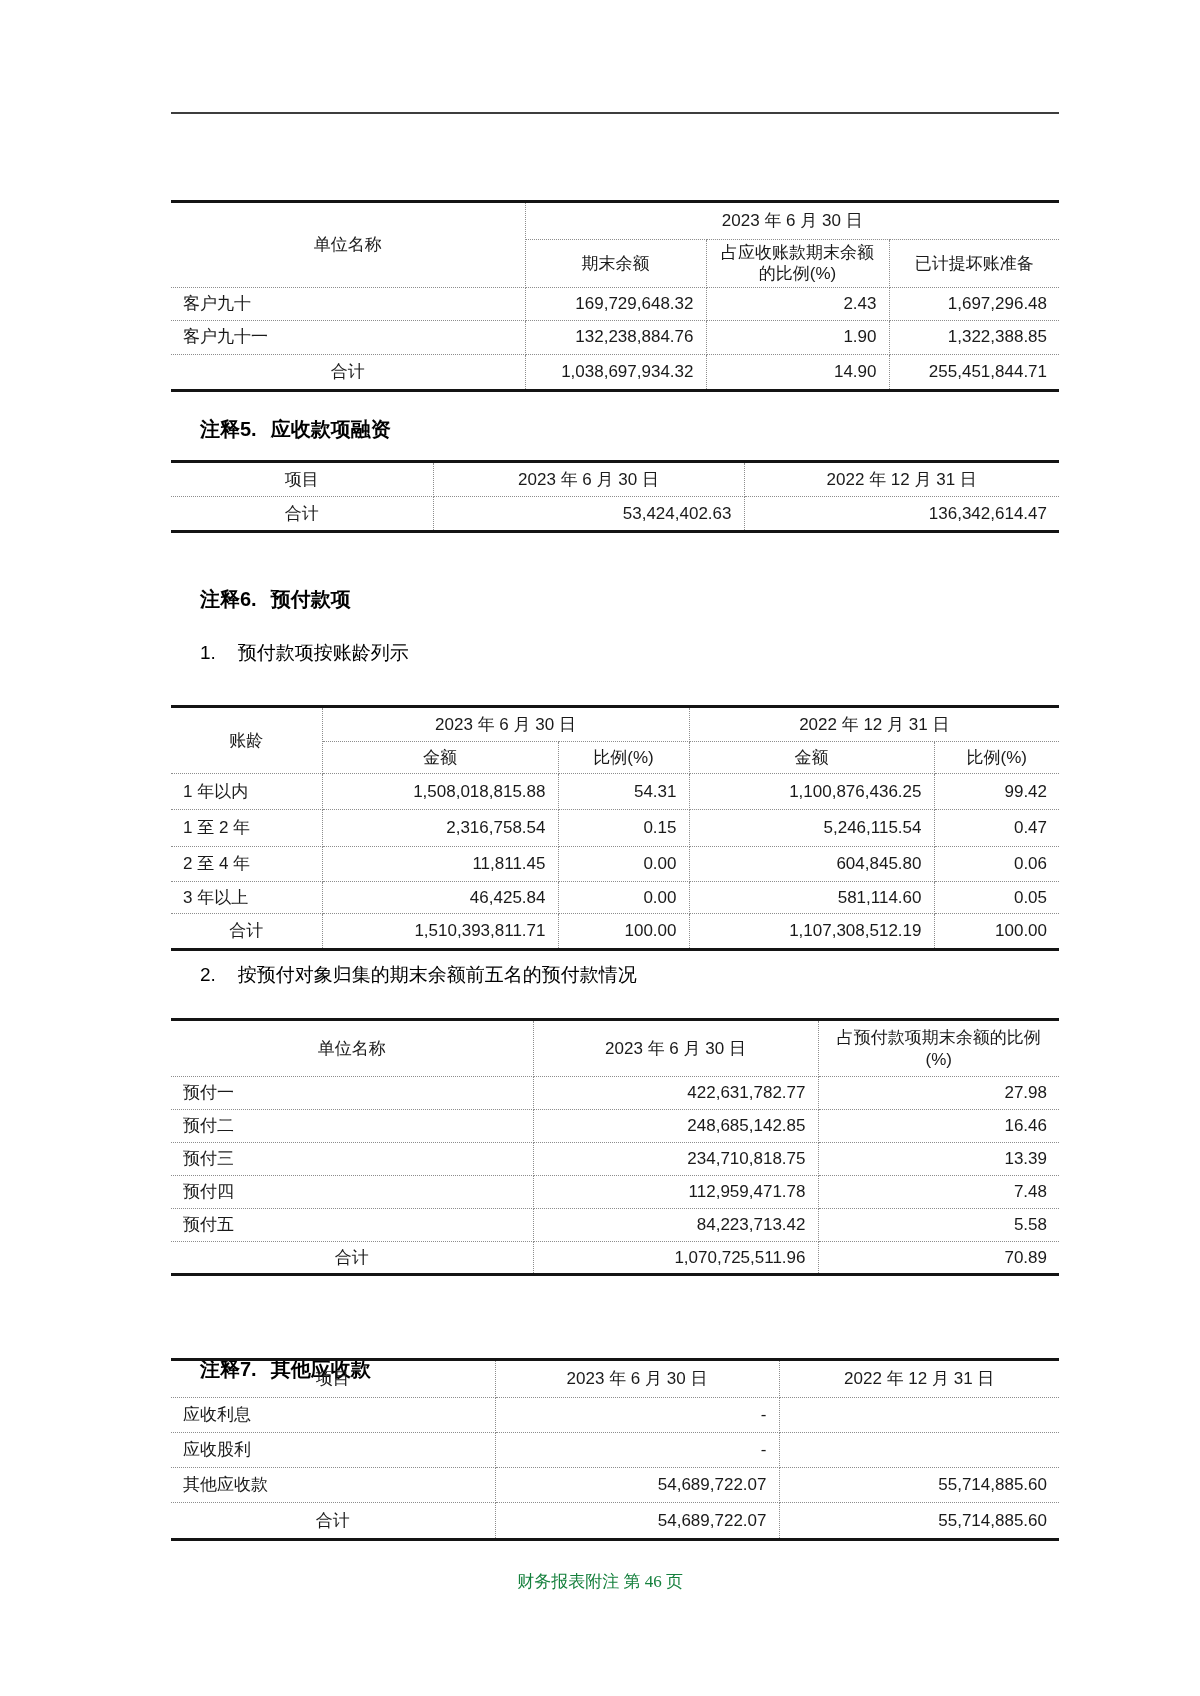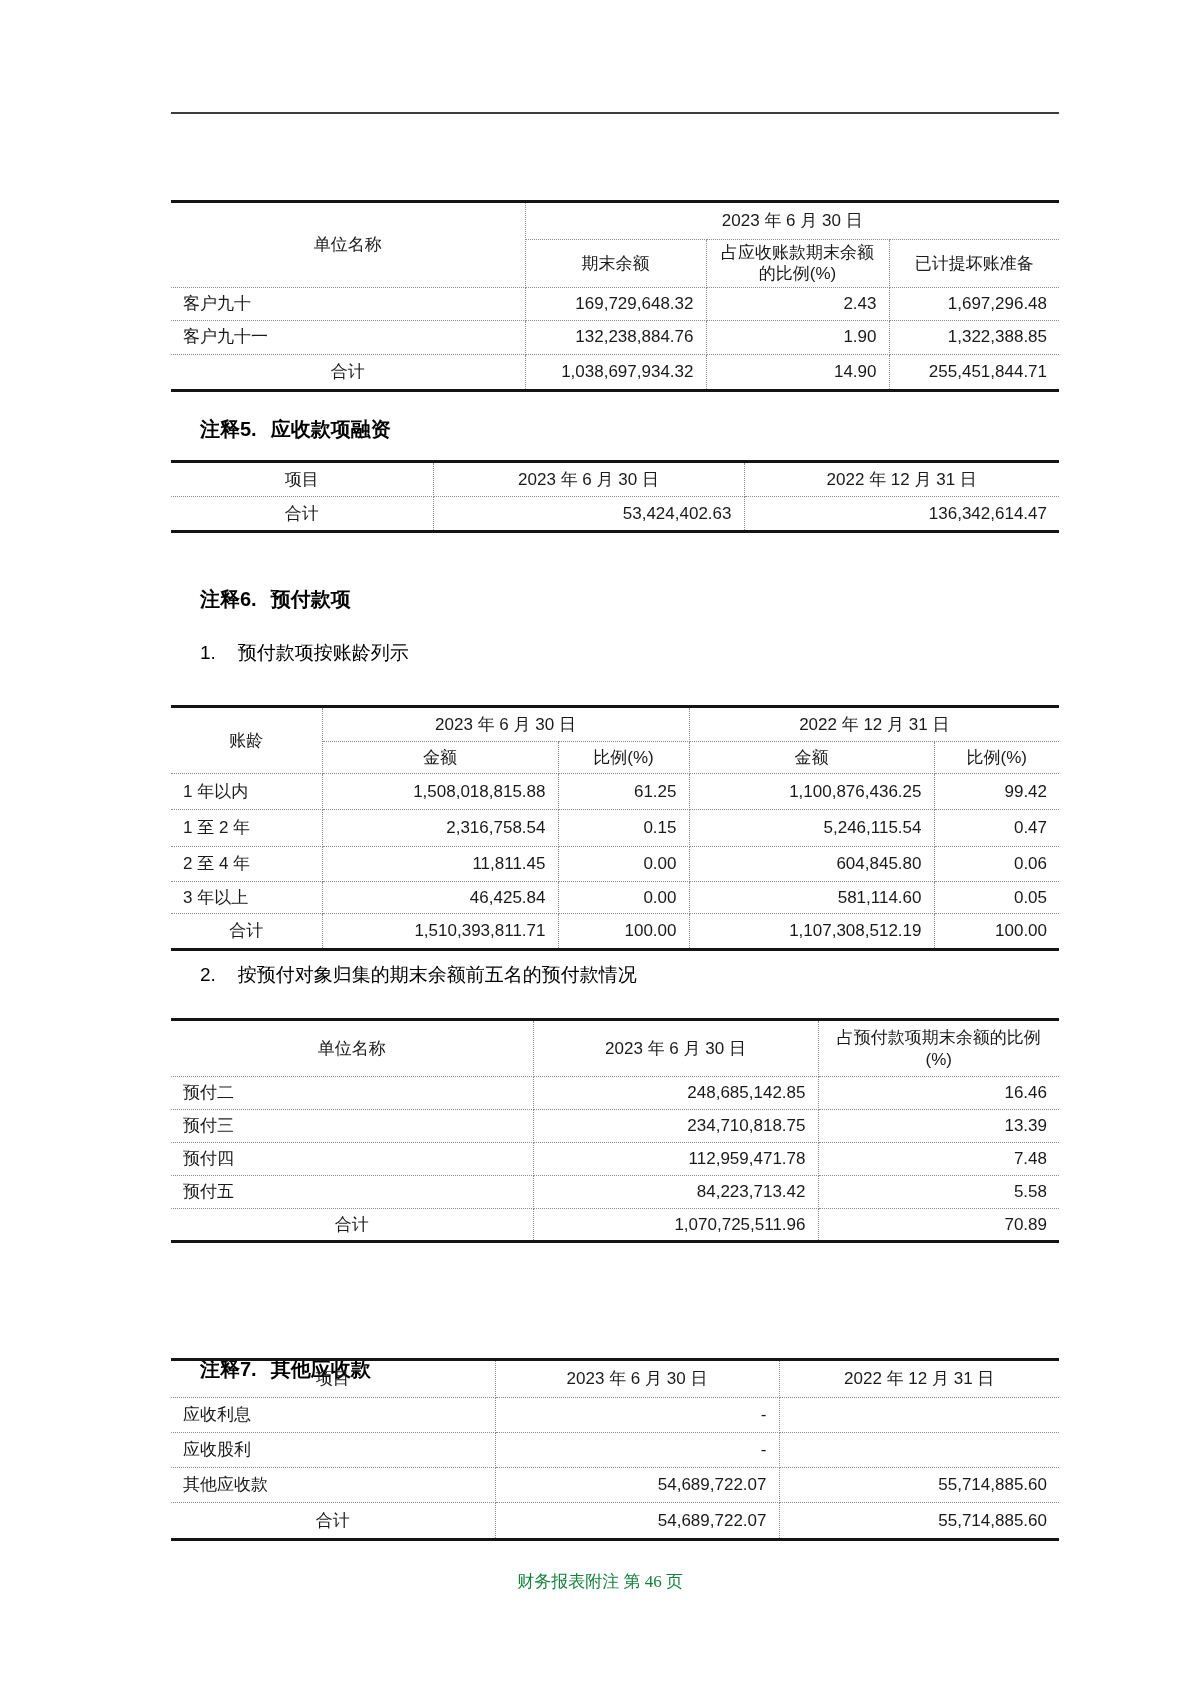--- a/index.html
+++ b/index.html
@@ -150,21 +150,21 @@
     </tr>
     <tr class="r32">
       <td class="ctr">金额</td>
       <td class="ctr">比例(%)</td>
       <td class="ctr">金额</td>
       <td class="ctr">比例(%)</td>
     </tr>
     <tr class="r36">
       <td class="lbl">1 年以内</td>
       <td class="num">1,508,018,815.88</td>
-      <td class="num">61.25</td>
+      <td class="num">54.31</td>
       <td class="num">1,100,876,436.25</td>
       <td class="num">99.42</td>
     </tr>
     <tr class="r37">
       <td class="lbl">1 至 2 年</td>
       <td class="num">2,316,758.54</td>
       <td class="num">0.15</td>
       <td class="num">5,246,115.54</td>
       <td class="num">0.47</td>
     </tr>
@@ -202,20 +202,25 @@
         <col style="width:285px">
         <col style="width:241px">
       </colgroup>
     <tbody>
         <tr class="r57">
       <td class="ctr">单位名称</td>
       <td class="ctr">2023 年 6 月 30 日</td>
       <td class="ctr">占预付款项期末余额的比例(%)</td>
     </tr>
     <tr class="r33">
+      <td class="lbl">预付一</td>
+      <td class="num">422,631,782.77</td>
+      <td class="num">27.98</td>
+    </tr>
+    <tr class="r33">
       <td class="lbl">预付二</td>
       <td class="num">248,685,142.85</td>
       <td class="num">16.46</td>
     </tr>
     <tr class="r33">
       <td class="lbl">预付三</td>
       <td class="num">234,710,818.75</td>
       <td class="num">13.39</td>
     </tr>
     <tr class="r33">

